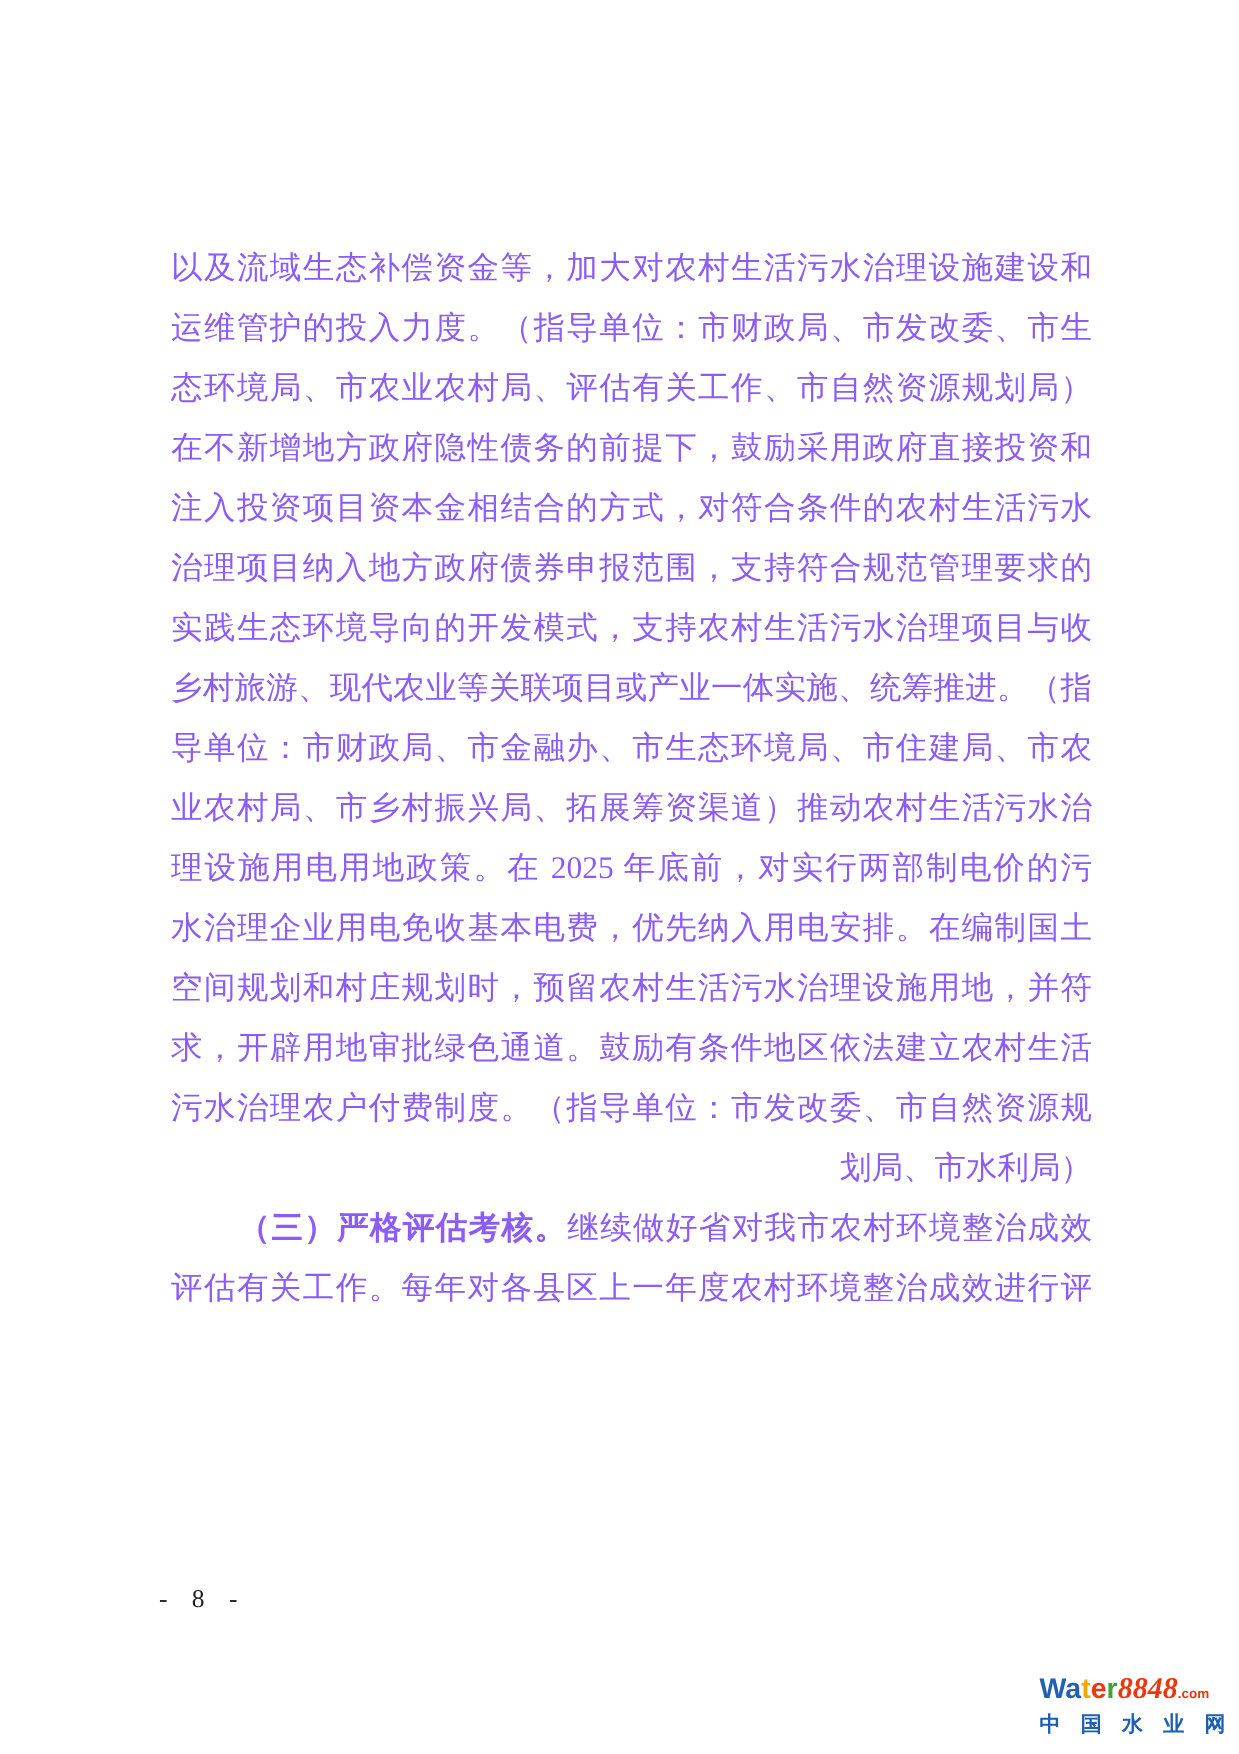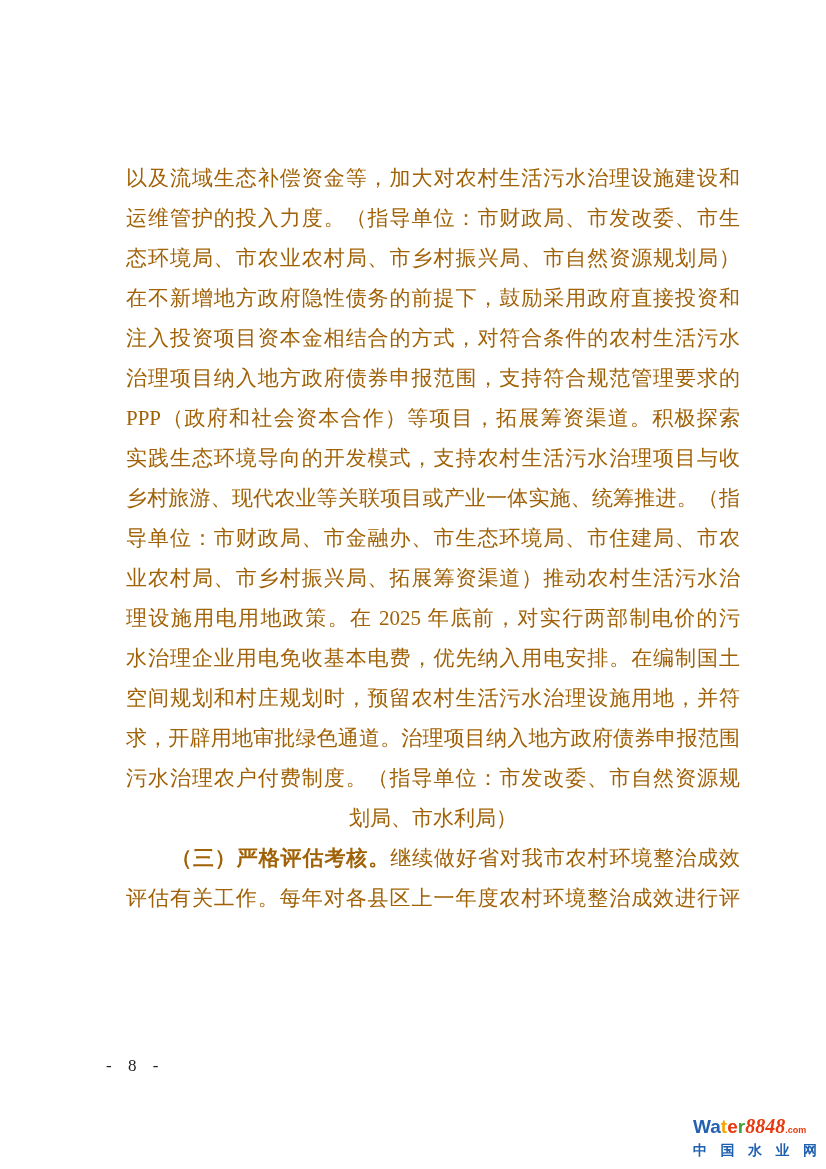--- a/index.html
+++ b/index.html
@@ -8,28 +8,27 @@
     background: #ffffff;
     position: relative;
     overflow: hidden;
     font-family: "Liberation Serif", "DejaVu Serif", serif;
   }
   .page { position: absolute; inset: 0; background: #fff; }
   .doc-text {
     position: absolute;
     left: 114px; top: 158px;
     width: 614px;
-    color: #a16207;
-    margin-left: 12px;
+    color: #8b5cf6;
   }
   .line {
     font-size: 21px;
     line-height: 40px;
     height: 40px;
-    text-align: center;
+    text-align: right;
   }
   .line.justify {
     text-align: justify;
     text-align-last: justify;
   }
   .line.indent { text-indent: 45px; }
   .line b { font-weight: bold; }
   .page-number {
     position: absolute;
     left: 106px; top: 1056px;
@@ -73,33 +72,32 @@
 </style>
 </head>
 <body>
 
 <div class="page">
 
   <div class="doc-text">
 
   <div class="line justify">以及流域生态补偿资金等，加大对农村生活污水治理设施建设和</div>
       <div class="line justify">运维管护的投入力度。（指导单位：市财政局、市发改委、市生</div>
-      <div class="line justify">态环境局、市农业农村局、市乡村振兴局、市自然资源规划局）</div>
+      <div class="line justify">态环境局、市农业农村局、评估有关工作、市自然资源规划局）</div>
       <div class="line justify">在不新增地方政府隐性债务的前提下，鼓励采用政府直接投资和</div>
       <div class="line justify">注入投资项目资本金相结合的方式，对符合条件的农村生活污水</div>
       <div class="line justify">治理项目纳入地方政府债券申报范围，支持符合规范管理要求的</div>
-      <div class="line justify">PPP（政府和社会资本合作）等项目，拓展筹资渠道。积极探索</div>
       <div class="line justify">实践生态环境导向的开发模式，支持农村生活污水治理项目与收</div>
       <div class="line justify">乡村旅游、现代农业等关联项目或产业一体实施、统筹推进。（指</div>
       <div class="line justify">导单位：市财政局、市金融办、市生态环境局、市住建局、市农</div>
       <div class="line justify">业农村局、市乡村振兴局、拓展筹资渠道）推动农村生活污水治</div>
       <div class="line justify">理设施用电用地政策。在 2025 年底前，对实行两部制电价的污</div>
       <div class="line justify">水治理企业用电免收基本电费，优先纳入用电安排。在编制国土</div>
       <div class="line justify">空间规划和村庄规划时，预留农村生活污水治理设施用地，并符</div>
-      <div class="line justify">求，开辟用地审批绿色通道。治理项目纳入地方政府债券申报范围</div>
+      <div class="line justify">求，开辟用地审批绿色通道。鼓励有条件地区依法建立农村生活</div>
       <div class="line justify">污水治理农户付费制度。（指导单位：市发改委、市自然资源规</div>
       <div class="line">划局、市水利局）</div>
       <div class="line justify indent"><b>（三）严格评估考核。</b>继续做好省对我市农村环境整治成效</div>
       <div class="line justify">评估有关工作。每年对各县区上一年度农村环境整治成效进行评</div>
     </div>
 
   <div class="page-number">- 8 -</div>
 
   <div class="watermark">
     <div class="brand-line">

